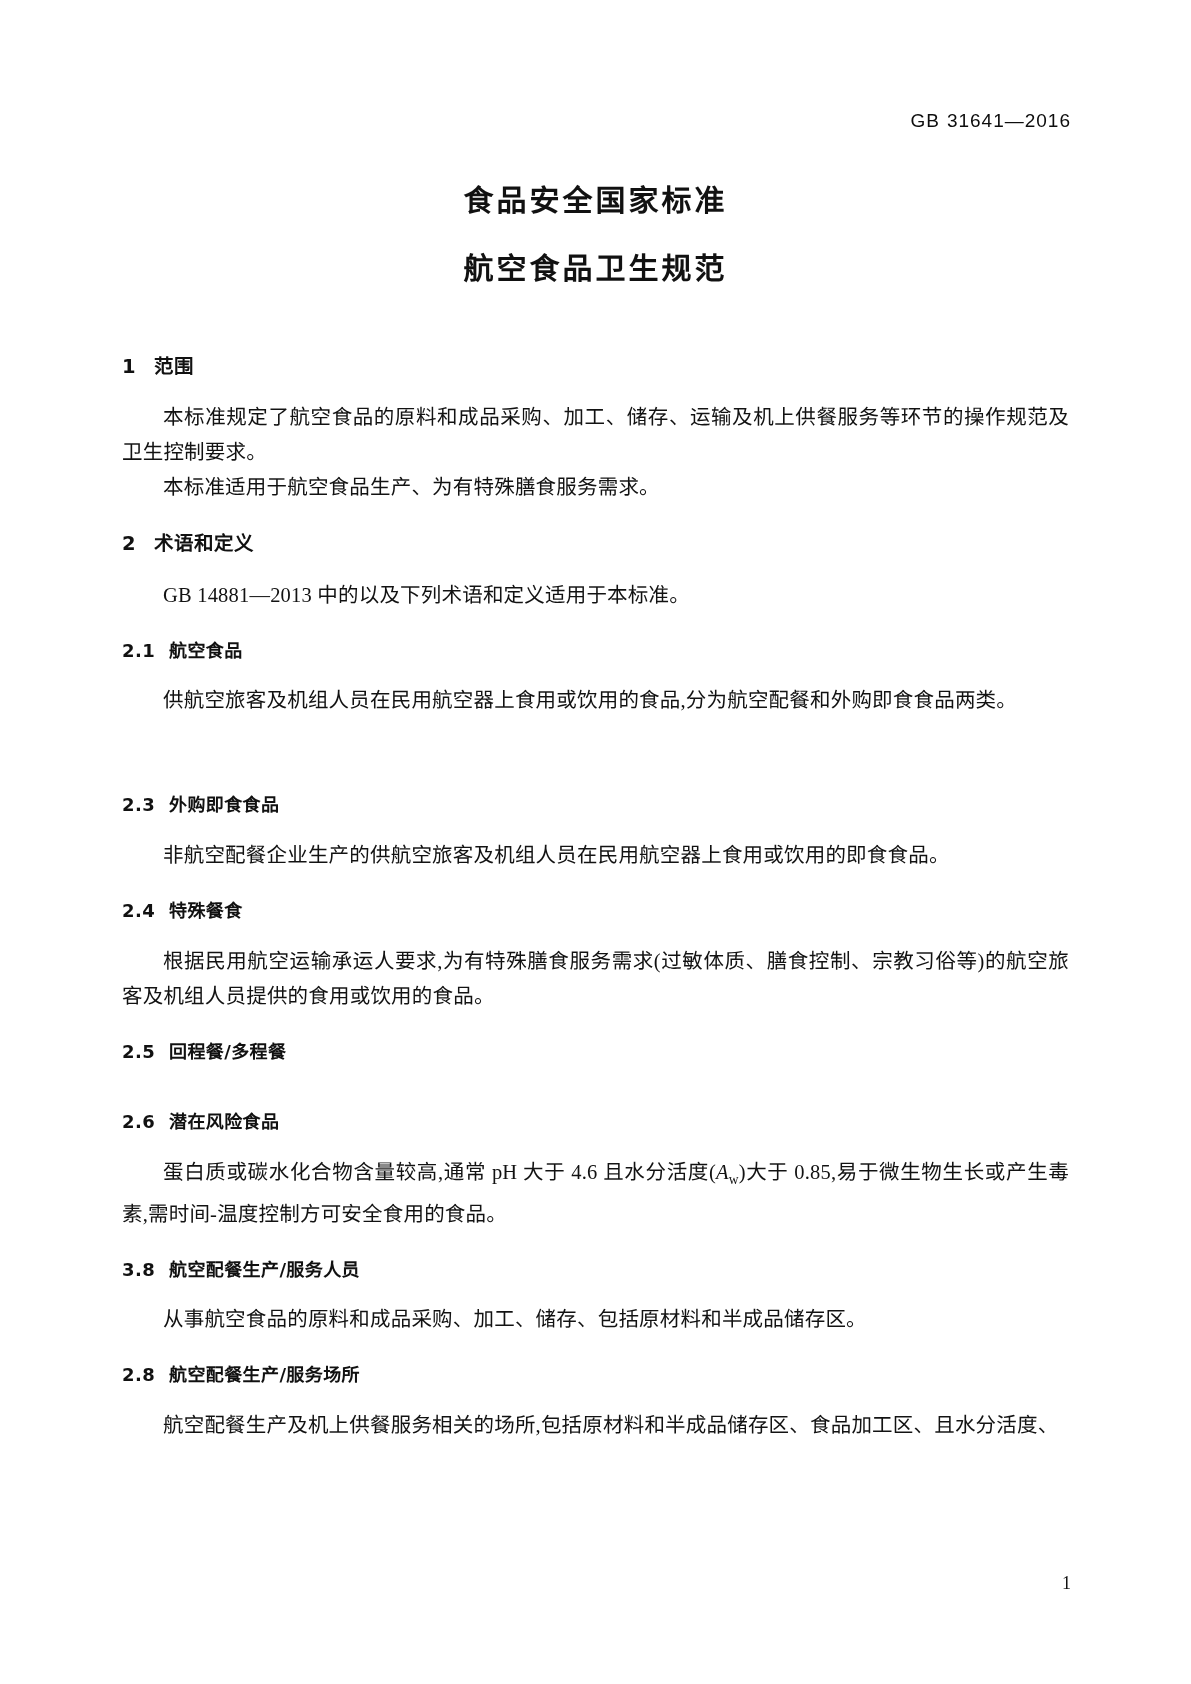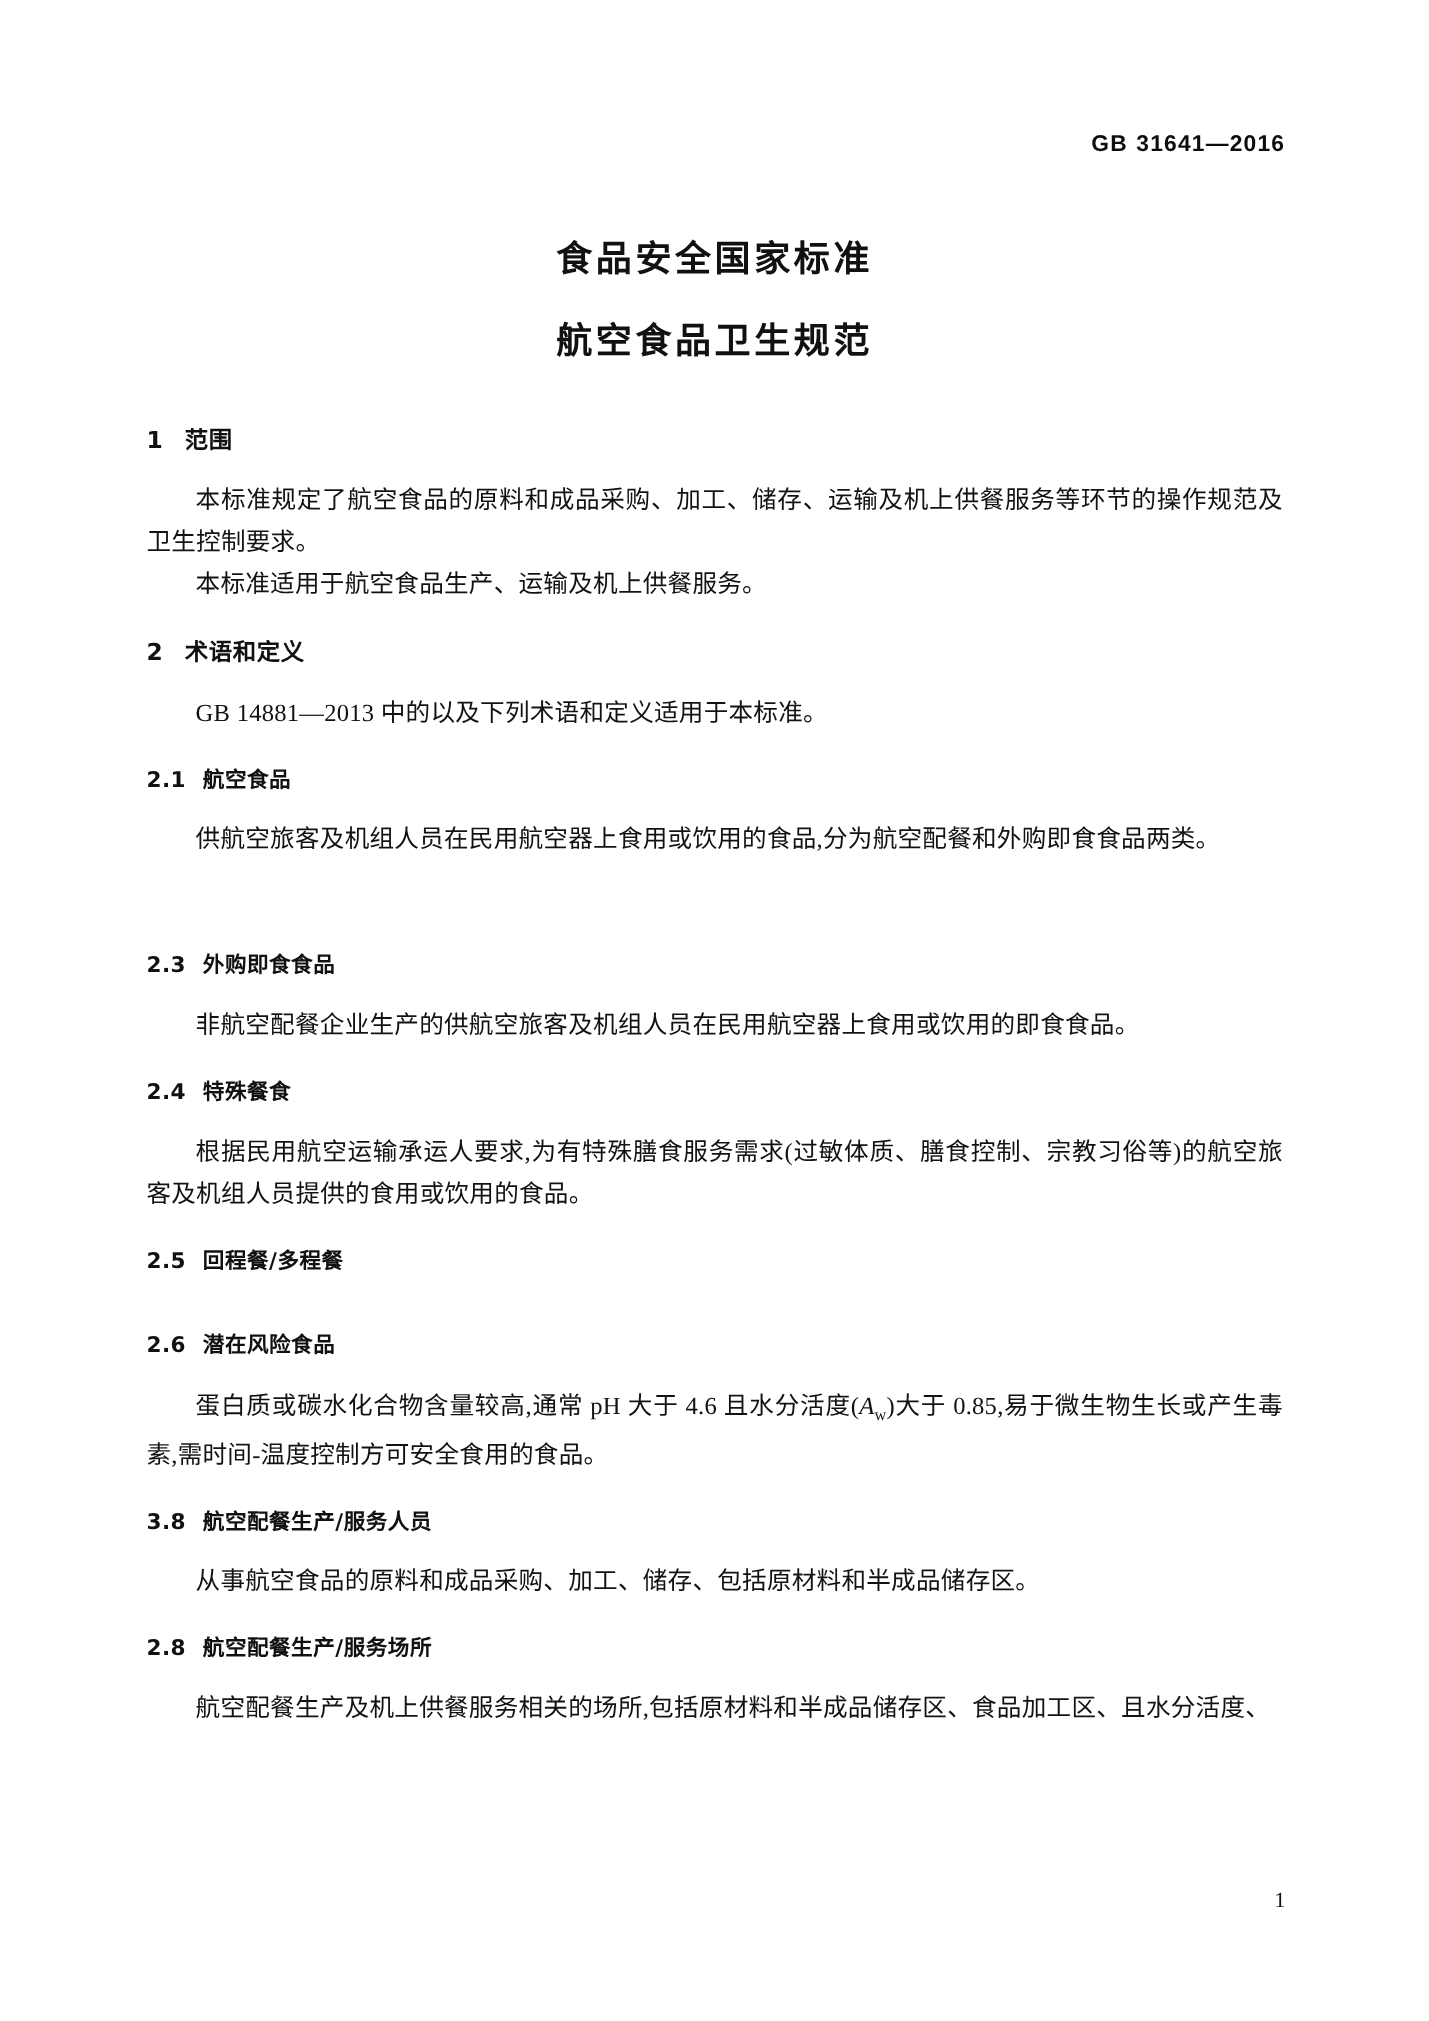--- a/index.html
+++ b/index.html
@@ -19,32 +19,32 @@
     color: #111111;
     overflow: hidden;
   }
 
   
   .doc-header {
     position: absolute;
     top: 110px;
     right: 120px;
     font-family: "Liberation Sans", "DejaVu Sans", sans-serif;
-    font-weight: bold;
+    font-weight: normal;
     font-size: 19px;
     letter-spacing: 1px;
     color: #0d0d0d;
     white-space: nowrap;
   }
   .doc-header .gb-prefix { margin-right: 7px; }
 
   
   .title-block {
     position: absolute;
-    top: 202px;
+    top: 186px;
     left: 0;
     width: 100%;
     text-align: center;
   }
   .title-line {
     font-family: "DejaVu Sans", "Liberation Sans", sans-serif;
     font-weight: bold;
     font-size: 30px;
     letter-spacing: 3px;
     color: #111111;
@@ -132,21 +132,21 @@
     <div class="title-line second">航空食品卫生规范</div>
   </div>
 
   <div class="content">
 
     <h2 class="sec-head">
       <span class="num">1</span><span>范围</span>
     </h2>
     <div class="gap-head-to-body"></div>
     <p class="body-text">本标准规定了航空食品的原料和成品采购、加工、储存、运输及机上供餐服务等环节的操作规范及卫生控制要求。</p>
-    <p class="body-text tight">本标准适用于航空食品生产、运输及机上供餐服务。</p>
+    <p class="body-text tight">本标准适用于航空食品生产、为有特殊膳食服务需求。</p>
     <div class="gap-body-to-head"></div>
 
     <h2 class="sec-head">
       <span class="num">2</span><span>术语和定义</span>
     </h2>
     <div class="gap-head-to-body"></div>
     <p class="body-text tight">GB 14881—2013 中的以及下列术语和定义适用于本标准。</p>
     <div class="gap-body-to-head"></div>
 
     <h3 class="subsec-head">

